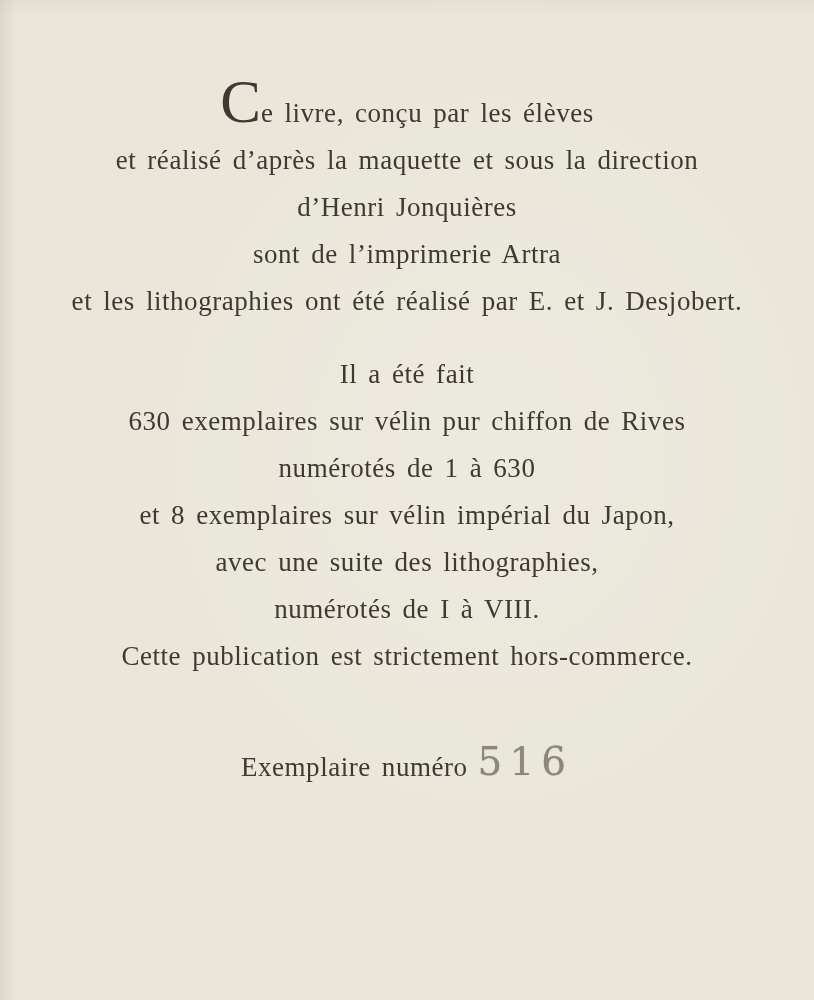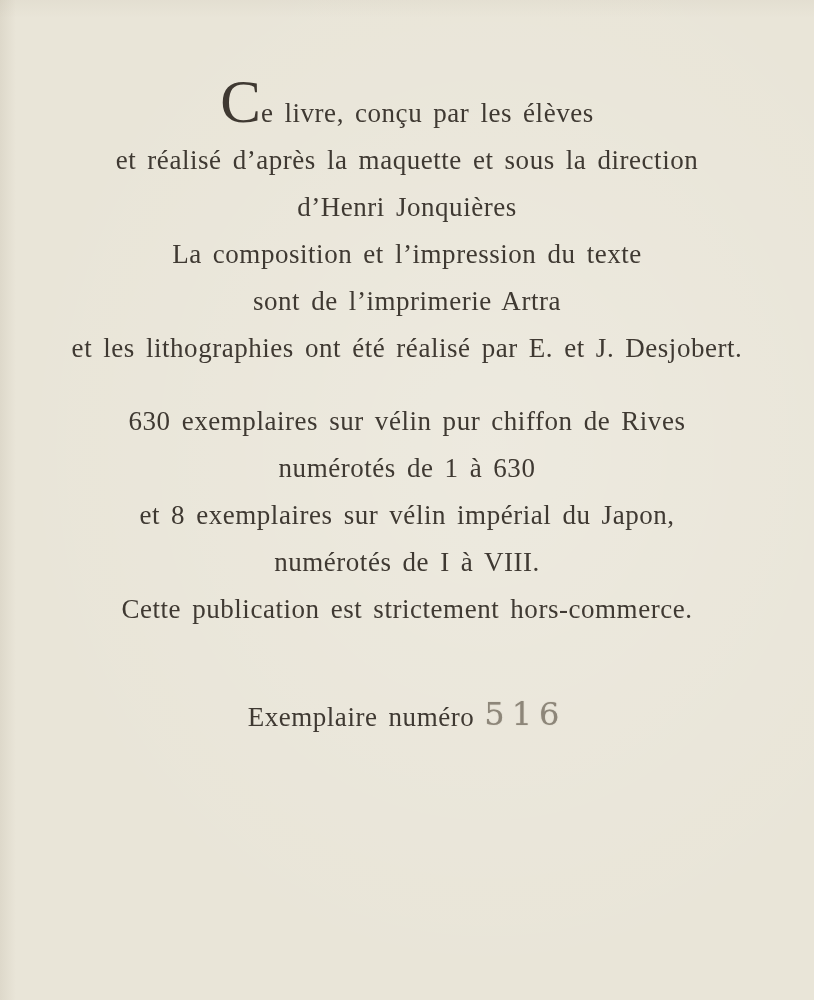--- a/index.html
+++ b/index.html
@@ -43,48 +43,49 @@
     vertical-align: baseline;
   }
   .para-2 {
     margin-top: 26px;
   }
   .justification-line {
     margin-top: 59px;
   }
   .stamp {
     font-family: "DejaVu Serif", serif;
-    font-size: 32px;
+    font-size: 39px;
     color: #8d8679;
     letter-spacing: 7px;
     margin-left: 10px;
     position: relative;
     top: -1px;
     text-shadow: 0 0 1px rgba(141,134,121,0.55);
   }
 </style>
 </head>
 <body>
 
 <div class="page">
   <div class="text-block">
 
     <div class="para-1">
       <div class="line"><span class="drop-cap">C</span><span>e livre, conçu par les élèves</span></div>
       <div class="line">et réalisé d’après la maquette et sous la direction</div>
       <div class="line">d’Henri Jonquières</div>
-      <div class="line">La composition et l’impression du texte</div>
       <div class="line">sont de l’imprimerie Artra</div>
       <div class="line">et les lithographies ont été réalisé par E. et J. Desjobert.</div>
     </div>
 
     <div class="para-2">
+      <div class="line">Il a été fait</div>
       <div class="line">630 exemplaires sur vélin pur chiffon de Rives</div>
       <div class="line">numérotés de 1 à 630</div>
       <div class="line">et 8 exemplaires sur vélin impérial du Japon,</div>
+      <div class="line">avec une suite des lithographies,</div>
       <div class="line">numérotés de I à VIII.</div>
       <div class="line">Cette publication est strictement hors-commerce.</div>
     </div>
 
     <div class="line justification-line"><span>Exemplaire numéro</span><span class="stamp">516</span></div>
 
   </div>
 </div>
 
 </body></html>

